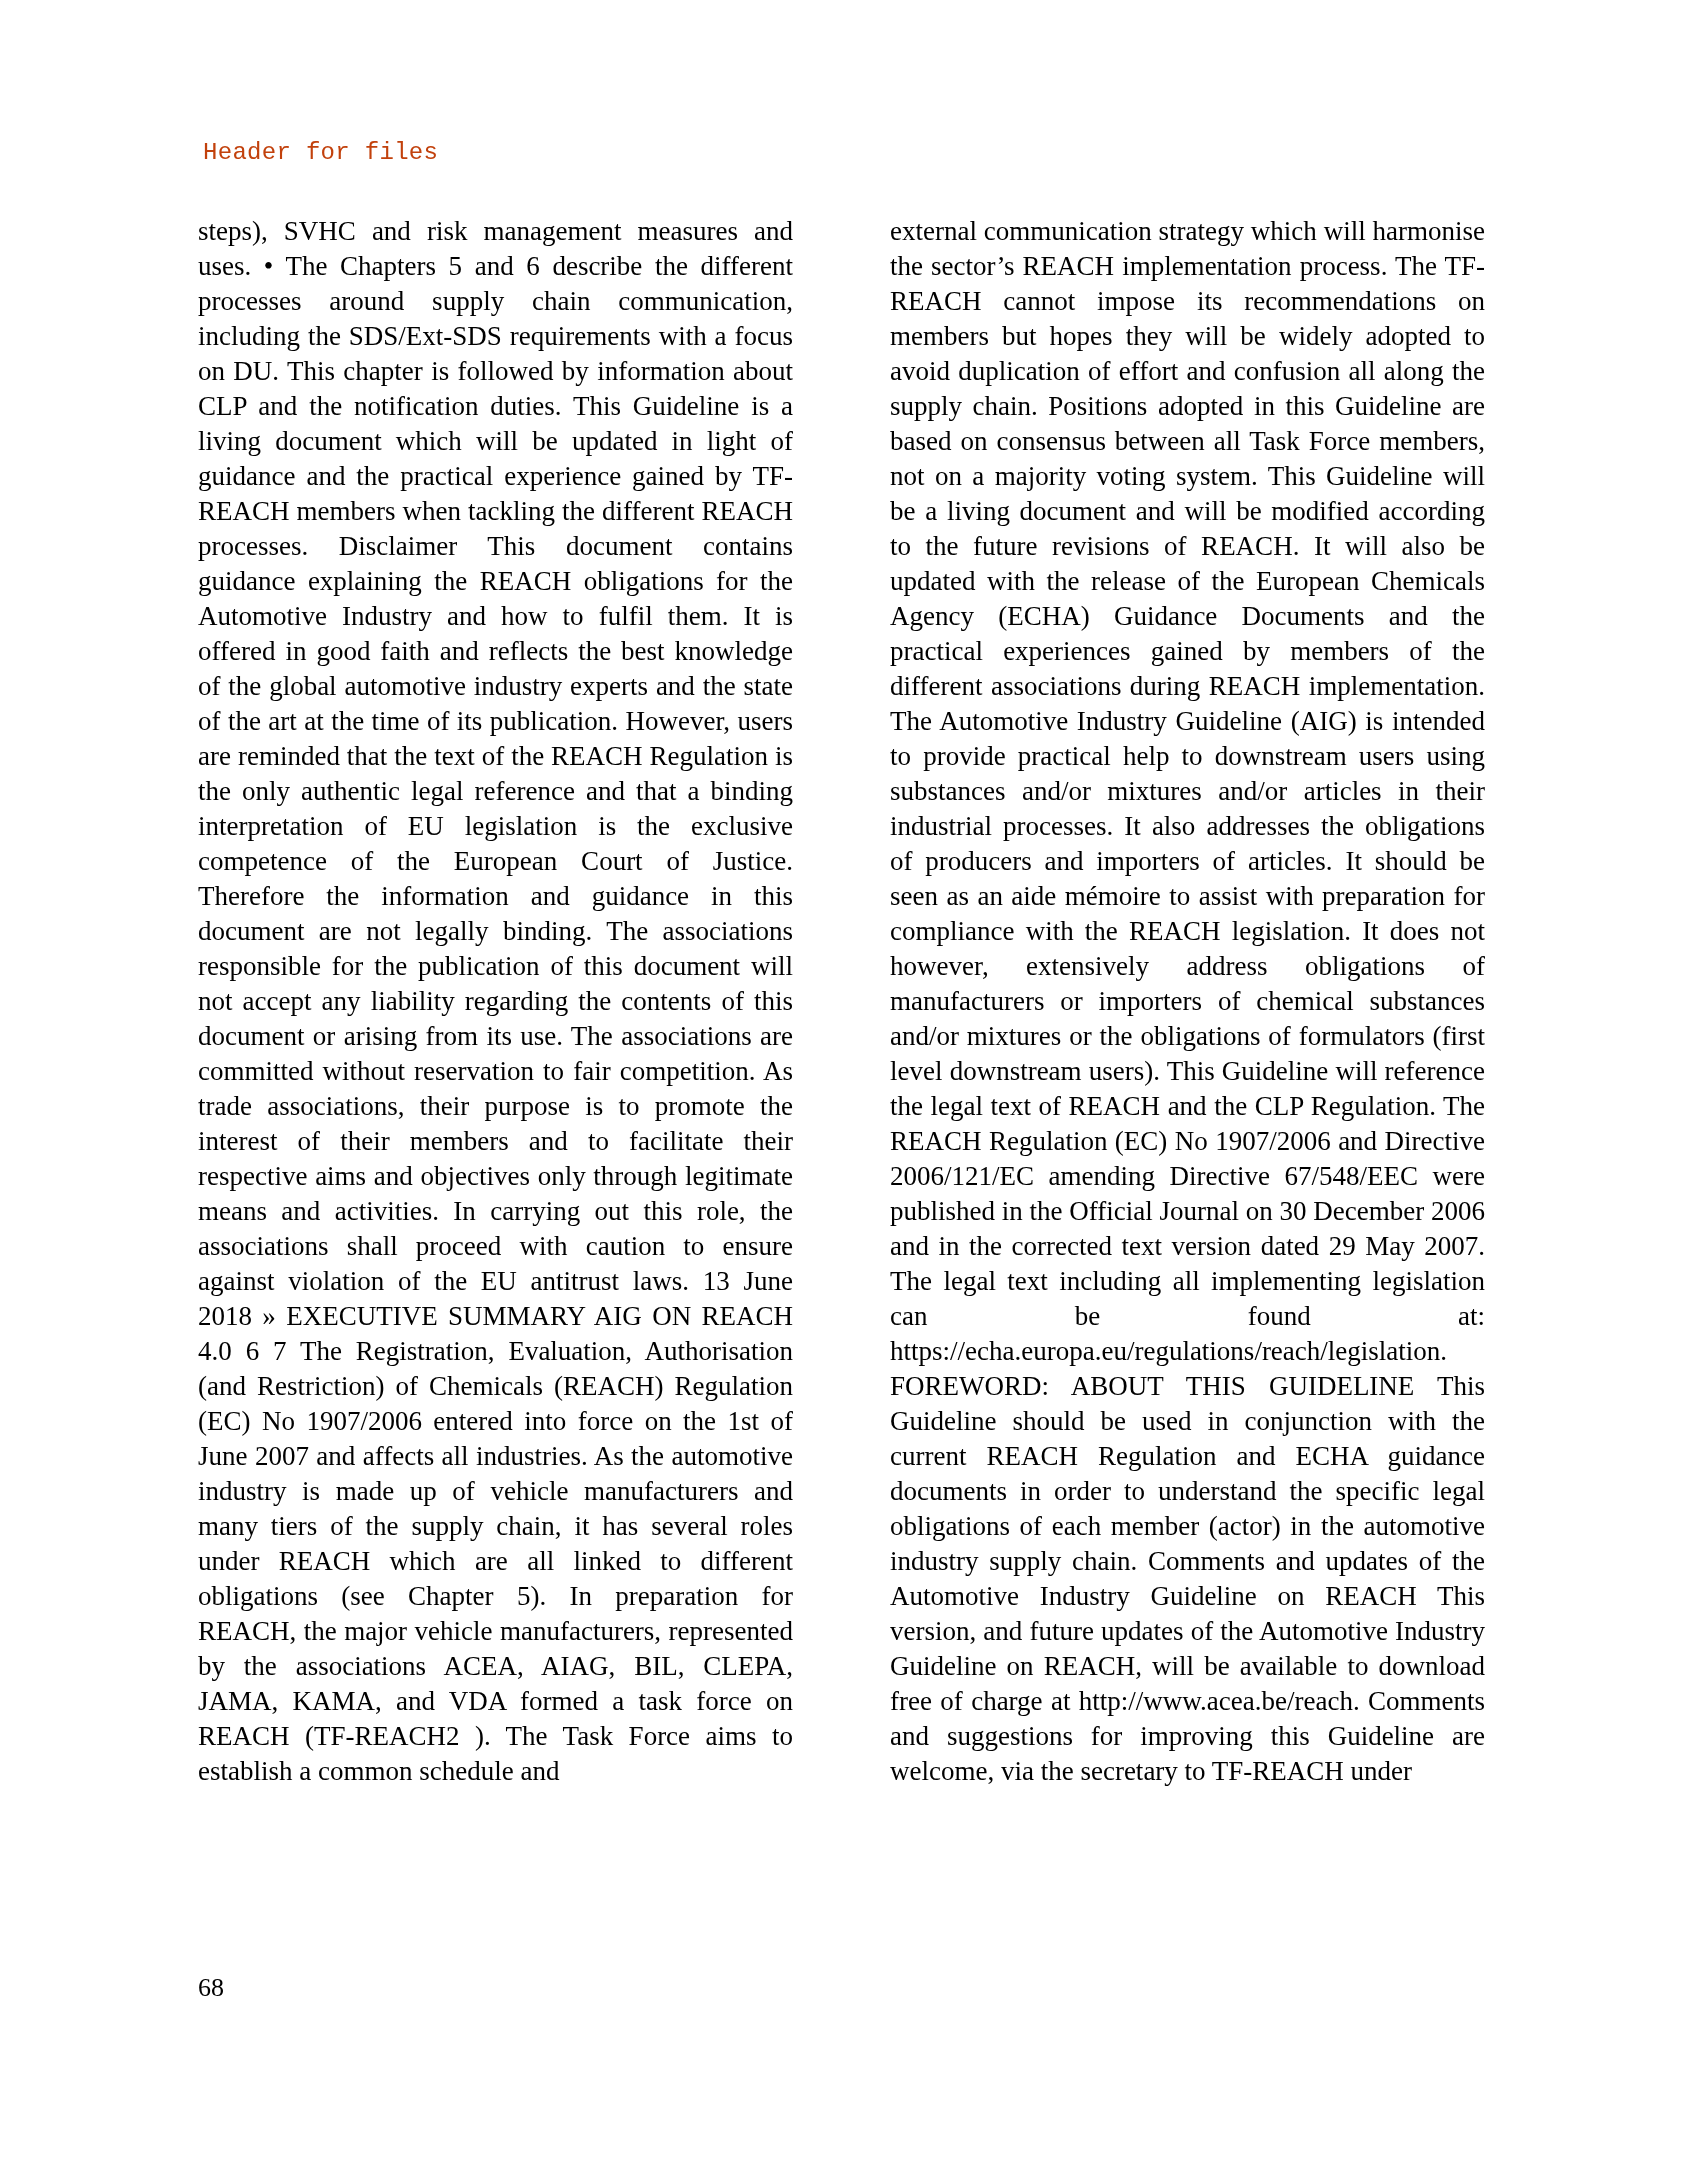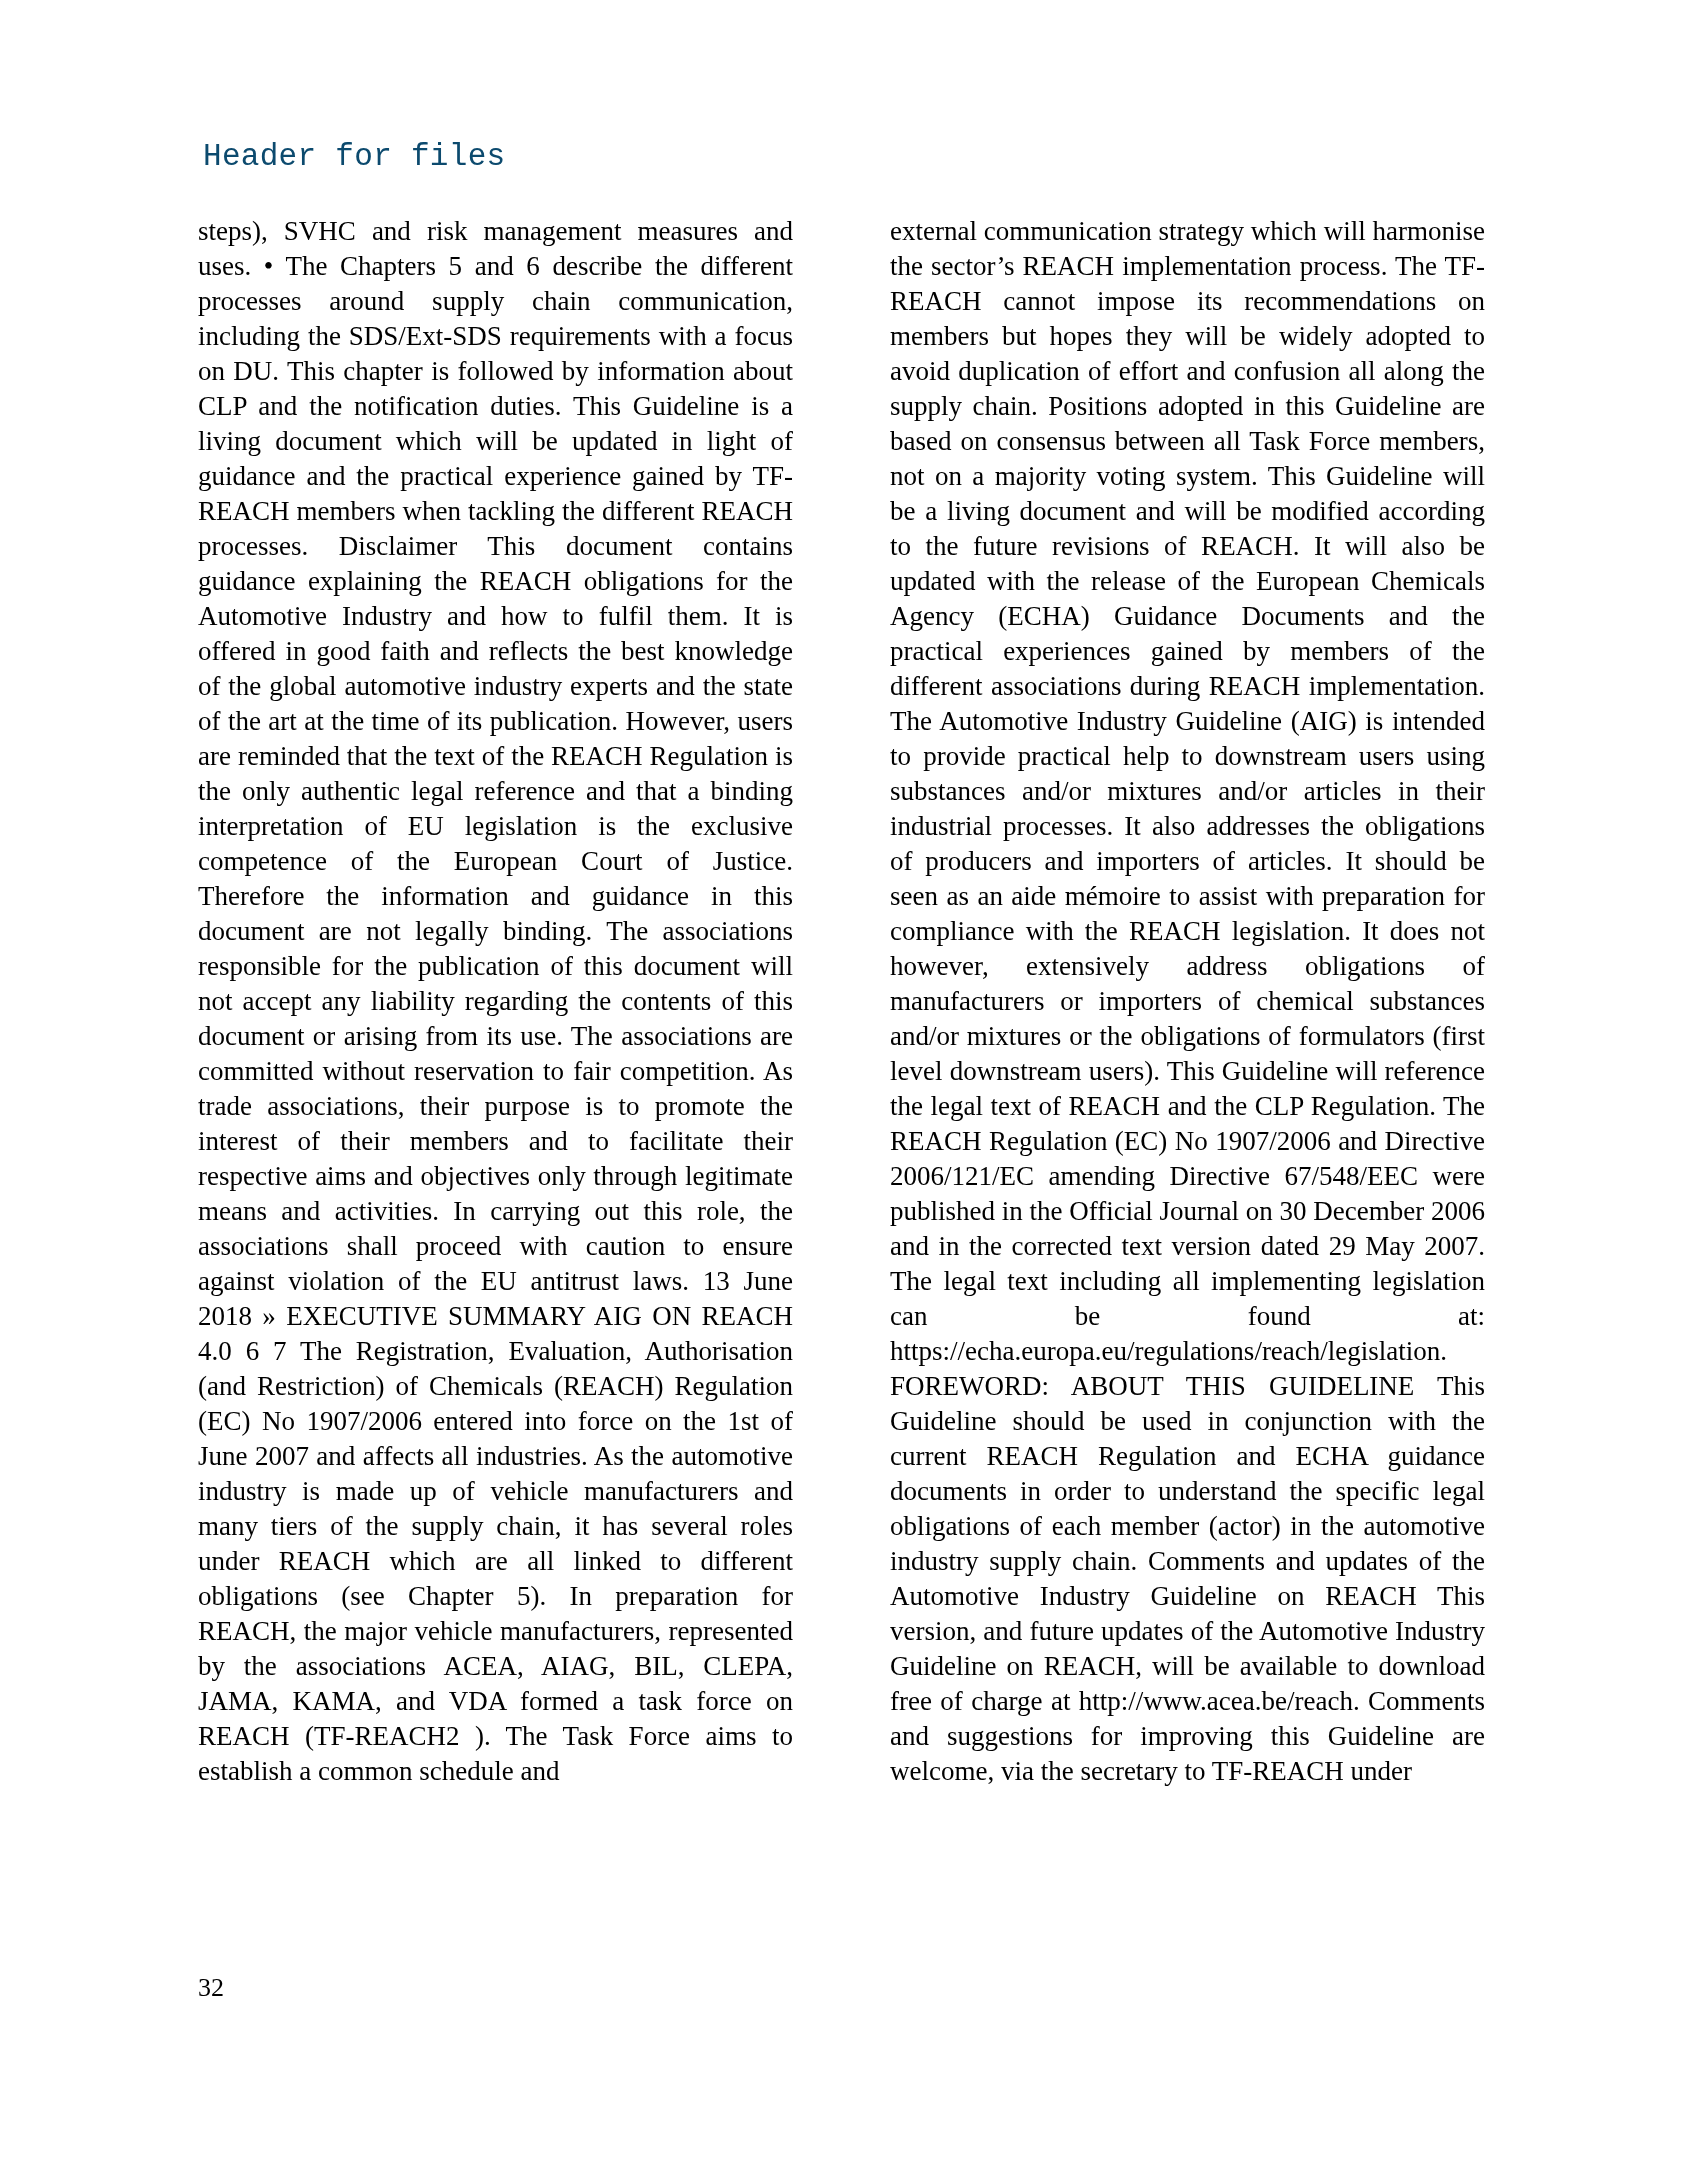--- a/index.html
+++ b/index.html
@@ -20,23 +20,23 @@
     width: 1683px;
     height: 2178px;
     box-sizing: border-box;
     padding: 0;
   }
   .header-line {
     position: absolute;
     left: 203px;
     top: 139px;
     font-family: "Liberation Mono", monospace;
-    font-size: 31px;
+    font-size: 24px;
     letter-spacing: 0.3px;
-    color: #0c4a6e;
+    color: #c2410c;
   }
   .columns {
     position: absolute;
     left: 198px;
     top: 170px;
     width: 1287px;
     display: flex;
     justify-content: space-between;
     margin-top: 44px;
   }
@@ -69,16 +69,16 @@
 
   <div class="columns">
     <div class="col">
       <p>steps), SVHC and risk management measures and uses. • The Chapters 5 and 6 describe the different processes around supply chain communication, including the SDS/Ext-SDS requirements with a focus on DU. This chapter is followed by information about CLP and the notification duties. This Guideline is a living document which will be updated in light of guidance and the practical experience gained by TF-REACH members when tackling the different REACH processes. Disclaimer This document contains guidance explaining the REACH obligations for the Automotive Industry and how to fulfil them. It is offered in good faith and reflects the best knowledge of the global automotive industry experts and the state of the art at the time of its publication. However, users are reminded that the text of the REACH Regulation is the only authentic legal reference and that a binding interpretation of EU legislation is the exclusive competence of the European Court of Justice. Therefore the information and guidance in this document are not legally binding. The associations responsible for the publication of this document will not accept any liability regarding the contents of this document or arising from its use. The associations are committed without reservation to fair competition. As trade associations, their purpose is to promote the interest of their members and to facilitate their respective aims and objectives only through legitimate means and activities. In carrying out this role, the associations shall proceed with caution to ensure against violation of the EU antitrust laws. 13 June 2018 » EXECUTIVE SUMMARY AIG ON REACH 4.0 6 7 The Registration, Evaluation, Authorisation (and Restriction) of Chemicals (REACH) Regulation (EC) No 1907/2006 entered into force on the 1st of June 2007 and affects all industries. As the automotive industry is made up of vehicle manufacturers and many tiers of the supply chain, it has several roles under REACH which are all linked to different obligations (see Chapter 5). In preparation for REACH, the major vehicle manufacturers, represented by the associations ACEA, AIAG, BIL, CLEPA, JAMA, KAMA, and VDA formed a task force on REACH (TF-REACH2 ). The Task Force aims to establish a common schedule and</p>
     </div>
     <div class="col">
       <p>external communication strategy which will harmonise the sector’s REACH implementation process. The TF-REACH cannot impose its recommendations on members but hopes they will be widely adopted to avoid duplication of effort and confusion all along the supply chain. Positions adopted in this Guideline are based on consensus between all Task Force members, not on a majority voting system. This Guideline will be a living document and will be modified according to the future revisions of REACH. It will also be updated with the release of the European Chemicals Agency (ECHA) Guidance Documents and the practical experiences gained by members of the different associations during REACH implementation. The Automotive Industry Guideline (AIG) is intended to provide practical help to downstream users using substances and/or mixtures and/or articles in their industrial processes. It also addresses the obligations of producers and importers of articles. It should be seen as an aide mémoire to assist with preparation for compliance with the REACH legislation. It does not however, extensively address obligations of manufacturers or importers of chemical substances and/or mixtures or the obligations of formulators (first level downstream users). This Guideline will reference the legal text of REACH and the CLP Regulation. The REACH Regulation (EC) No 1907/2006 and Directive 2006/121/EC amending Directive 67/548/EEC were published in the Official Journal on 30 December 2006 and in the corrected text version dated 29 May 2007. The legal text including all implementing legislation can be found at: https://echa.europa.eu/regulations/reach/legislation. FOREWORD: ABOUT THIS GUIDELINE This Guideline should be used in conjunction with the current REACH Regulation and ECHA guidance documents in order to understand the specific legal obligations of each member (actor) in the automotive industry supply chain. Comments and updates of the Automotive Industry Guideline on REACH This version, and future updates of the Automotive Industry Guideline on REACH, will be available to download free of charge at http://www.acea.be/reach. Comments and suggestions for improving this Guideline are welcome, via the secretary to TF-REACH under</p>
     </div>
   </div>
 
-  <div class="page-number">32</div>
+  <div class="page-number">68</div>
 
 </div>
 
 
 </body></html>

